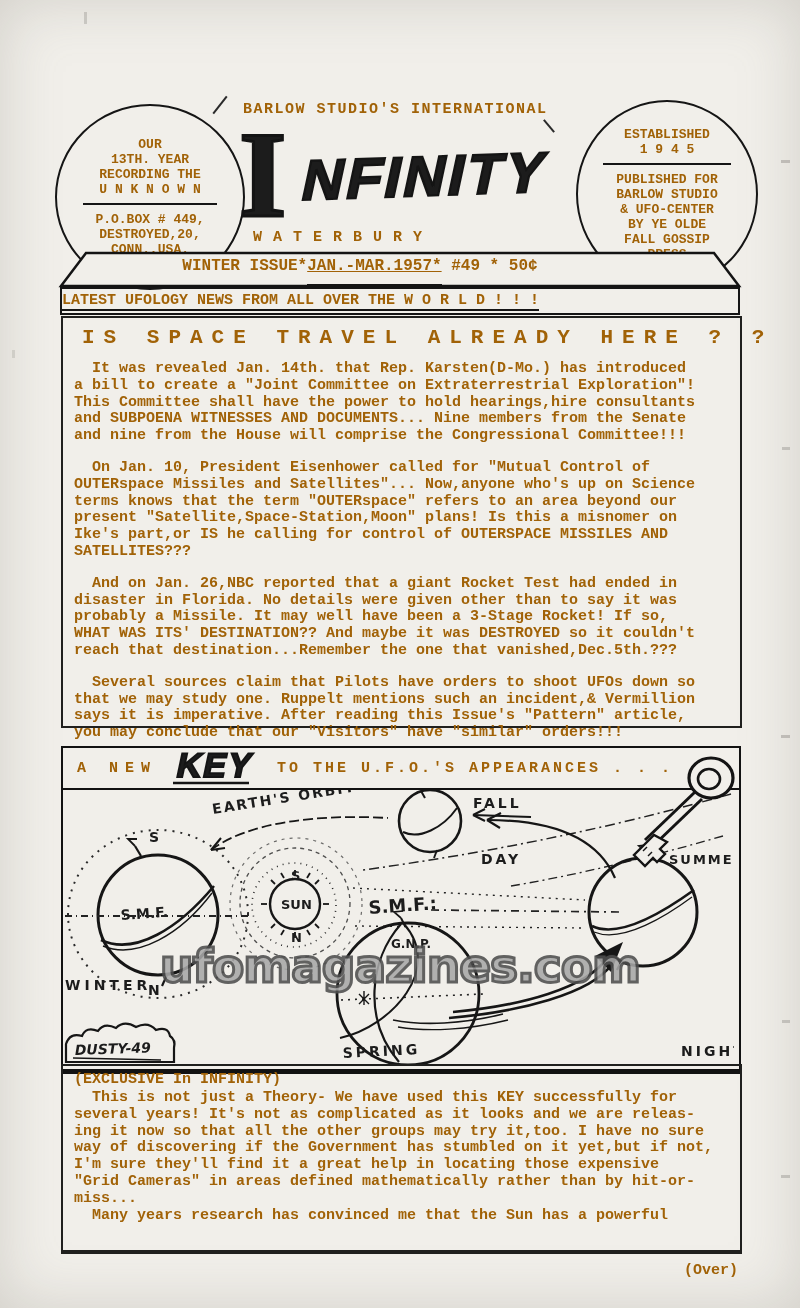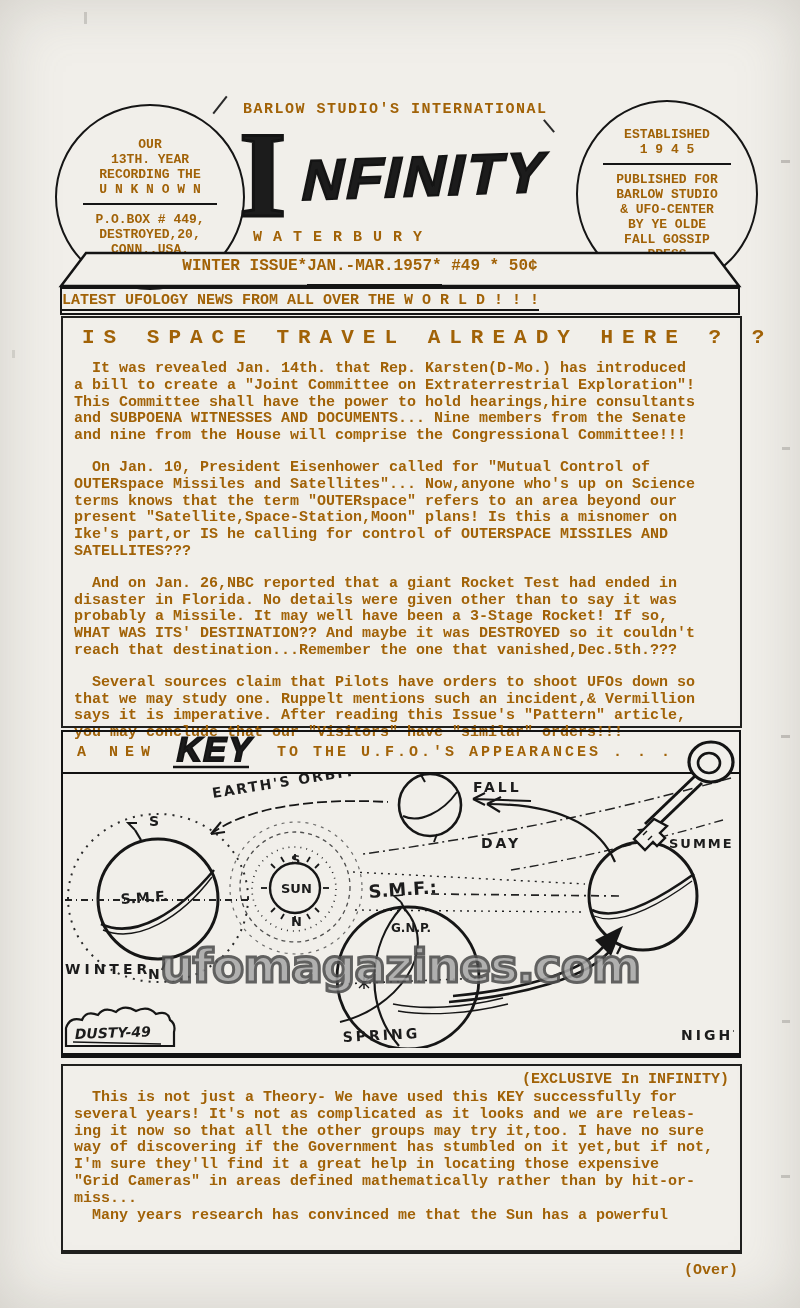--- a/index.html
+++ b/index.html
@@ -9,37 +9,37 @@
   .tw{font-family:"Liberation Mono",monospace;font-weight:bold;color:#a16207;}
   .abs{position:absolute;}
   
   .stamp{position:absolute;border:2.5px solid #151515;border-radius:50%;
     display:flex;flex-direction:column;align-items:center;justify-content:center;
     text-align:center;font-size:13px;line-height:15px;font-weight:bold;background:transparent;}
   .stamp .rule{width:72%;border-top:2.5px solid #151515;margin:6px 0 7px 0;}
   .publisher{letter-spacing:1.5px;font-size:15px;}
   .subtitle{letter-spacing:11px;font-size:15px;}
   .issueline{font-size:16px;white-space:nowrap;}
-  .issueline .u{border-bottom:2px solid #151515;padding-bottom:9px;}
+  .issueline .u{border-bottom:2px solid #151515;padding-bottom:9px;text-decoration:underline;}
   
   .banner{position:absolute;left:60px;top:287px;width:676px;height:24px;
     border:2.5px solid #151515;display:flex;align-items:center;}
   .banner span{font-size:15px;border-bottom:2px solid #151515;line-height:17px;}
   .bodybox{position:absolute;left:61px;top:316px;width:655px;height:398px;
     border:2px solid #20201e;padding:5px 11px;}
   .headline{font-size:21px;letter-spacing:9px;margin:3px 0 12px 8px;white-space:nowrap;text-align:center;}
   .para{white-space:pre-wrap;font-size:15px;line-height:16.8px;margin:0 0 15px 0;}
-  .diagbox{position:absolute;left:61px;top:730px;width:676px;height:321px;
+  .diagbox{position:absolute;left:61px;top:746px;width:676px;height:321px;
     border:2.5px solid #121212;border-bottom-width:5px;text-align:right;}
   .diaghead{height:40px;border-bottom:2.5px solid #121212;display:flex;align-items:center;padding-left:14px;}
   .diaghead .w1{font-size:15px;letter-spacing:7px;}
   .diaghead .rest{font-size:15px;letter-spacing:3px;margin-left:12px;}
   .exclbox{position:absolute;left:61px;top:1064px;width:655px;height:178px;
     border:2px solid #20201e;border-bottom-width:4px;padding:3px 11px;}
-  .exclhead{text-align:right;font-size:15px;margin:2px 0 2px 0;}
+  .exclhead{text-align:left;font-size:15px;margin:2px 0 2px 0;}
   .over{position:absolute;left:684px;top:1262px;font-size:15px;}
   
   .watermark{position:absolute;left:120px;top:938px;width:560px;text-align:center;
     font-family:"DejaVu Sans",sans-serif;font-weight:bold;font-size:47px;letter-spacing:-1px;
     color:#a8a8a8;-webkit-text-stroke:3px #4e4e4e;opacity:.88;z-index:5;
     text-shadow:0 0 2px #ffffff;}
   .tick{position:absolute;background:#2a2a2a;}
   .edge{position:absolute;background:#8d8a84;}
   svg text{font-weight:bold;fill:#1c1c1c;}
   .hand{font-family:"DejaVu Sans",sans-serif;}

